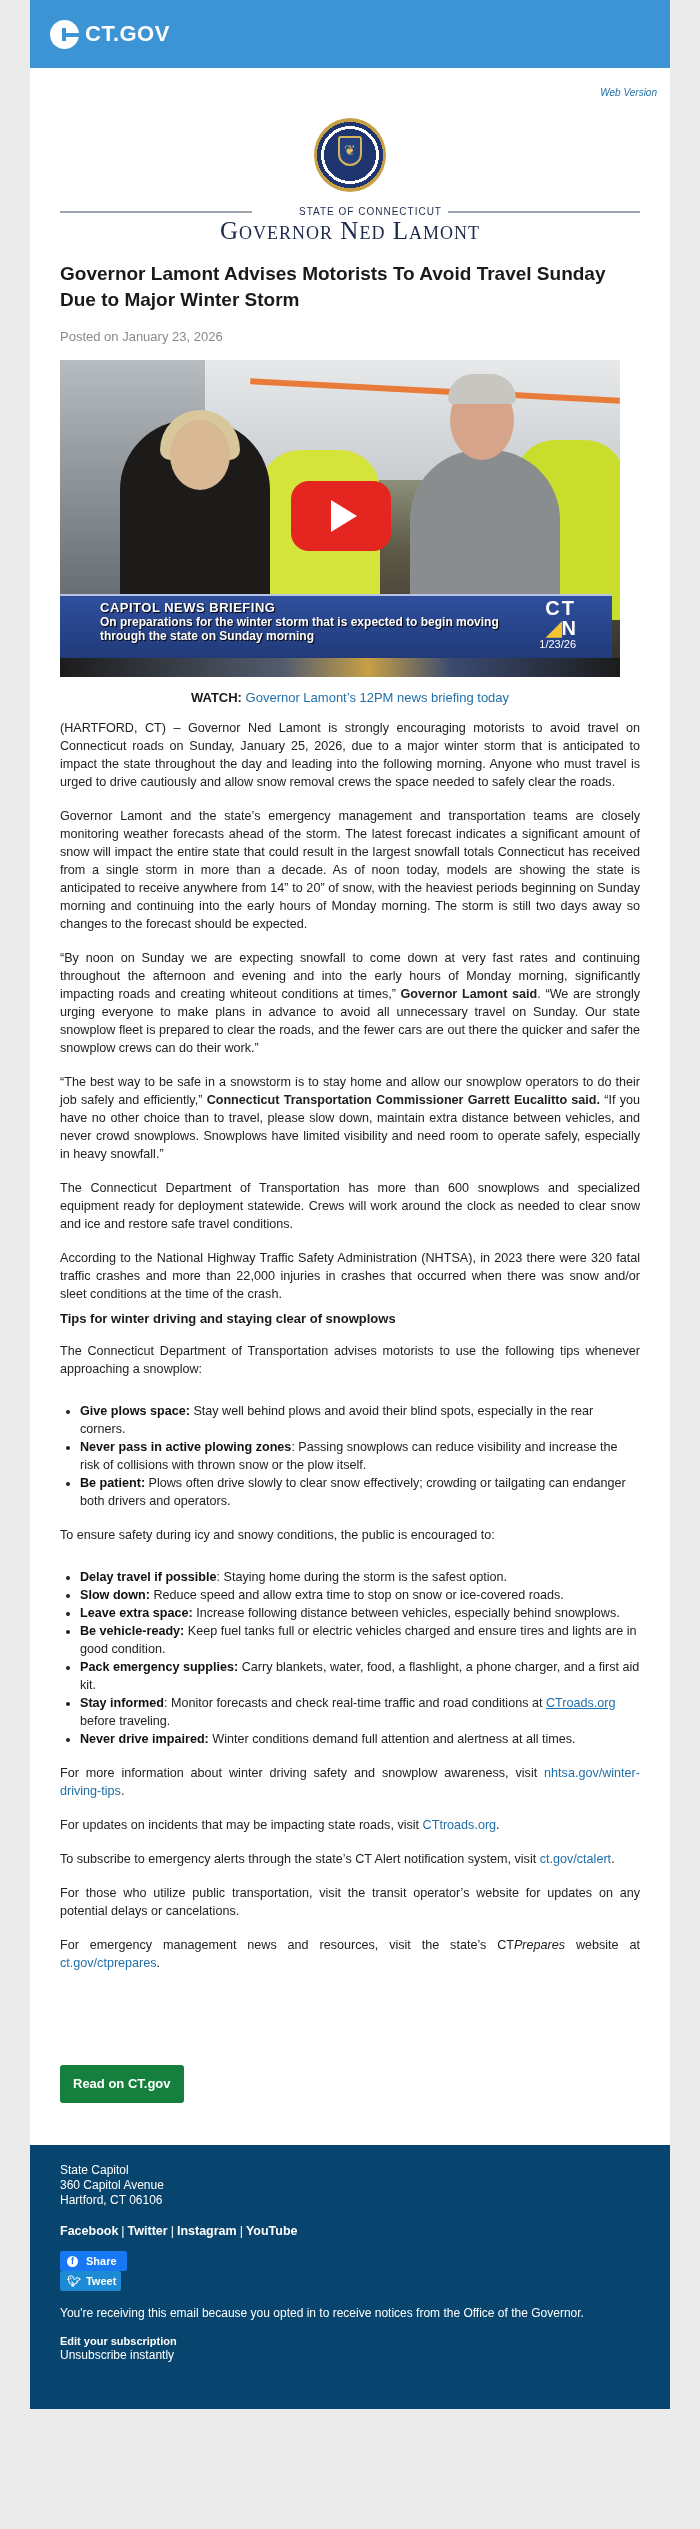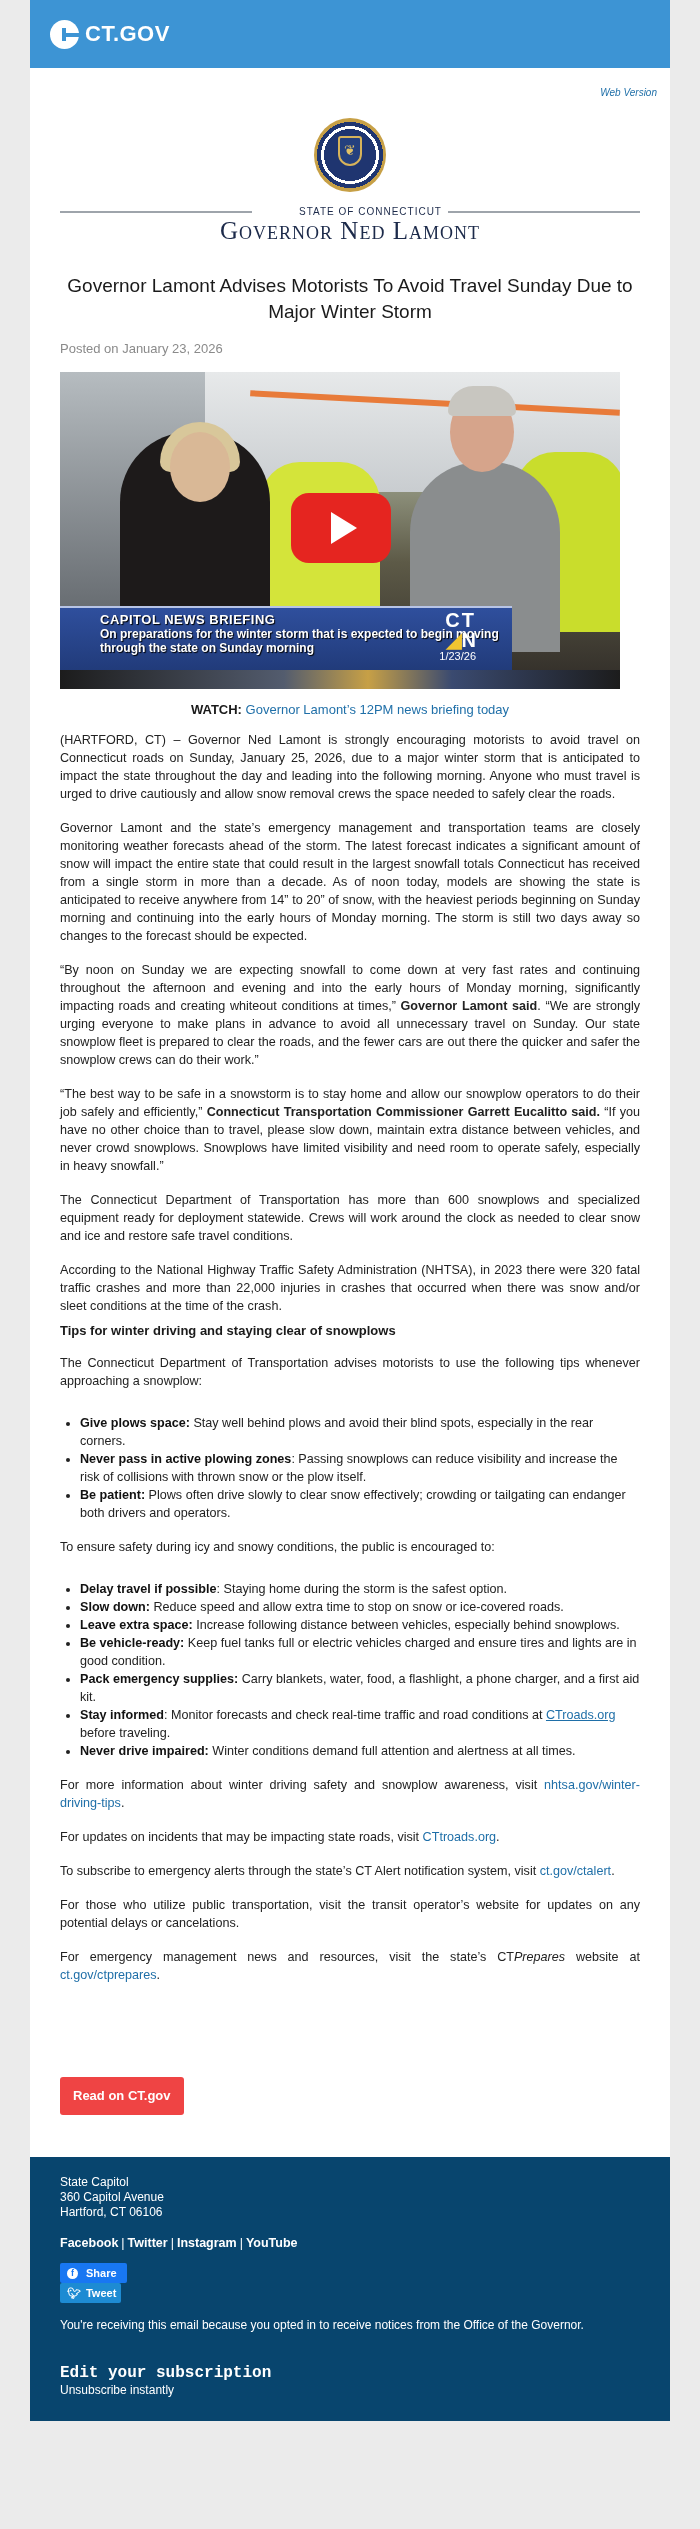--- a/index.html
+++ b/index.html
@@ -69,23 +69,22 @@
   }
   .gov-name {
     font-family: "Liberation Serif", serif;
     font-size: 25px; color: #1c2a4a; letter-spacing: 1px;
     font-variant: small-caps; margin-top: 0px; line-height: 28px;
   }
 
   
   .article { padding: 0 30px; }
   .title {
-    font-size: 19px; line-height: 26px; color: #1a1a1a; font-weight: normal;
-    margin-top: 28px;
-    text-align: center;
+    font-size: 19px; line-height: 26px; color: #1a1a1a; font-weight: bold;
+    margin-top: 16px;
   }
   .posted { color: #8a8a8a; font-size: 13px; margin-top: 16px; }
   .video {
     position: relative; width: 560px; height: 317px; margin-top: 16px;
     background:
       linear-gradient(180deg, #cfd5d8 0%, #b7bec2 18%, #8c8f7a 38%, #5d5a47 60%, #2f2b27 100%);
     overflow: hidden;
   }
   .video .bg-left { position:absolute; left:0; top:0; width:150px; height:260px; background: linear-gradient(180deg,#b6bcc0,#60656a); }
   .video .truck { position:absolute; left:145px; top:0; width:415px; height:120px; background: linear-gradient(180deg,#e7e9ea,#c9cdd0); }
@@ -100,21 +99,21 @@
   .video .hair-r { position:absolute; left:388px; top:14px; width:68px; height:30px; background:#c8c6c0; border-radius: 30px 30px 6px 6px; }
   .video .play {
     position: absolute; left: 231px; top: 121px; width: 100px; height: 70px;
     background: #e52520; border-radius: 18px;
     display: flex; align-items: center; justify-content: center;
   }
   .video .play::after {
     content: ""; border-left: 26px solid #fff; border-top: 16px solid transparent; border-bottom: 16px solid transparent; margin-left: 6px;
   }
   .video .lower-third {
-    position: absolute; left: 0; top: 234px; width: 452px; height: 64px;
+    position: absolute; left: 0; top: 234px; width: 552px; height: 64px;
     background: linear-gradient(180deg, #2f4f9d 0%, #213b7a 100%);
     border-top: 2px solid #b7c4e6;
     color: #fff; padding: 4px 0 0 40px;
   }
   .video .lt-title { font-size: 13px; font-weight: bold; letter-spacing: 0.5px; line-height: 15px; text-shadow: 1px 1px 1px #000; }
   .video .lt-sub { font-size: 12px; font-weight: bold; line-height: 14px; text-shadow: 1px 1px 1px #000; width: 440px; }
   .video .ctn { position: absolute; right: 36px; top: 2px; text-align: right; color: #fff; font-weight: bold; }
   .video .ctn .l1 { font-size: 20px; line-height: 20px; letter-spacing: 2px; }
   .video .ctn .l2 { font-size: 20px; line-height: 20px; }
   .video .ctn .l2 .sun { color: #f0c531; }
@@ -132,21 +131,21 @@
   }
   .watch + p.body { margin-top: 14px; }
   h3.sub { font-size: 13px; font-weight: bold; color: #1a1a1a; margin-top: 8px; }
   ul.tips { margin-top: 24px; padding-left: 20px; }
   ul.tips li { font-size: 12.6px; line-height: 18px; color: #222; }
   ul.tips li b { color: #111; }
   .post-tips { margin-top: 16px; }
 
   .cta-area { padding: 93px 30px 42px 30px; }
   .cta {
-    display: inline-block; background: #ef4444; color: #fff;
+    display: inline-block; background: #15803d; color: #fff;
     font-size: 13px; font-weight: bold; border-radius: 3px;
     padding: 11px 13px; text-decoration: none; height: 38px;
   }
 
   
   .footer {
     background: #08456e; color: #fff; padding: 18px 30px 36px 30px;
     height: 264px;
   }
   .addr { font-size: 12px; line-height: 15px; }
@@ -159,21 +158,21 @@
     border-radius: 2px; height: 20px; padding: 0 7px;
   }
   .btn-share { background: #1877f2; width: 67px; }
   .btn-tweet { background: #1d8bd3; width: 61px; }
   .fb-ico {
     width: 11px; height: 11px; border-radius: 50%; background: #fff; color: #1877f2;
     font-size: 9px; line-height: 11px; text-align: center; margin-right: 8px; font-weight: bold;
   }
   .tw-ico { font-size: 11px; margin-right: 5px; }
   .notice { font-size: 12px; margin-top: 15px; }
-  .edit-sub { font-size: 16px; font-weight: bold; margin-top: 32px; display: block; color: #fff; text-decoration: none; font-family: Liberation Mono, monospace; }
+  .edit-sub { font-size: 11px; font-weight: bold; margin-top: 15px; display: block; color: #fff; text-decoration: none; }
   .unsub { font-size: 12px; display: block; color: #fff; text-decoration: none; line-height: 16px; }
 </style>
 </head>
 <body>
 
 <div class="wrap">
 
   <div class="topbar">
     <a class="ct-logo">
       <span class="mark"></span>

